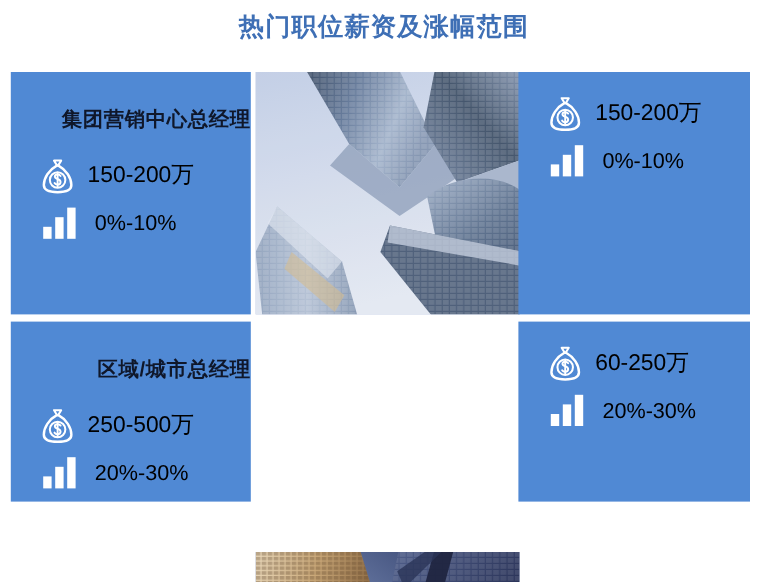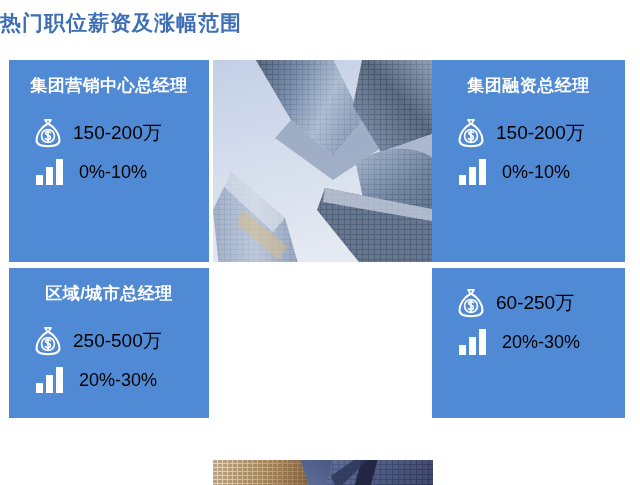--- a/index.html
+++ b/index.html
@@ -14,21 +14,21 @@
     font-family: "Liberation Sans", "DejaVu Sans", sans-serif;
     position: relative;
   }
 
   
   .page-title {
     position: absolute;
     left: 0;
     top: 8px;
     width: 640px;
-    text-align: left;
+    text-align: center;
     font-size: 21px;
     font-weight: bold;
     color: #3e6fb5;
     letter-spacing: 1px;
     line-height: 30px;
   }
 
   
   .grid {
     position: absolute;
@@ -57,25 +57,25 @@
 
   
   .panel {
     background: #5089d4;
     color: #ffffff;
     padding: 0;
     overflow: hidden;
   }
 
   .panel-title {
-    text-align: center;
+    text-align: right;
     font-size: 17px;
     font-weight: bold;
-    color: #ffffff;
-    margin-top: 14px;
+    color: #0f172a;
+    margin-top: 28px;
     line-height: 24px;
     letter-spacing: 0.5px;
     white-space: nowrap;
   }
 
   .metric-row {
     display: flex;
     align-items: center;
     margin-top: 18px;
     padding-left: 22px;
@@ -213,21 +213,20 @@
       <path d="M18 112 L72 158 L86 207 L6 207 L0 150 Z" fill="url(#towerD)"></path>
       <path d="M18 112 L72 158 L86 207 L6 207 L0 150 Z" fill="url(#winD)"></path>
       <path d="M18 112 L72 158 L60 172 L10 126 Z" fill="#e4e9f1" opacity="0.6"></path>
       <path d="M30 150 L74 186 L66 200 L24 164 Z" fill="#d8b982" opacity="0.55"></path>
 
       <rect x="0" y="0" width="220" height="202" fill="#cfd8e8" opacity="0.10"></rect>
     </svg>
   </div>
 
   <div class="cell col-right row-top panel">
-    <div class="panel-title">集团融资总经理</div>
 
     <div class="metric-row">
       <span class="metric-icon">
         <svg viewBox="0 0 40 40" xmlns="http://www.w3.org/2000/svg">
           <path d="M16.5 4.5 L23.5 4.5 L20.6 9.2 L19.4 9.2 Z" fill="none" stroke="#ffffff" stroke-width="2" stroke-linejoin="round"></path>
           <path d="M19.2 9.4 C11.5 13.5 6.5 21.5 6.5 28.5 C6.5 33.2 10.5 35.5 20 35.5
                    C29.5 35.5 33.5 33.2 33.5 28.5 C33.5 21.5 28.5 13.5 20.8 9.4 Z" fill="none" stroke="#ffffff" stroke-width="2.4" stroke-linejoin="round"></path>
           <circle cx="20" cy="23.5" r="7.6" fill="none" stroke="#ffffff" stroke-width="2"></circle>
           <path d="M22.9 19.6 C22.2 18.6 21.2 18.2 20 18.2 C18.4 18.2 17.3 19.0 17.3 20.2
                    C17.3 23.2 22.9 21.8 22.9 25.4 C22.9 26.9 21.6 28.0 20 28.0

